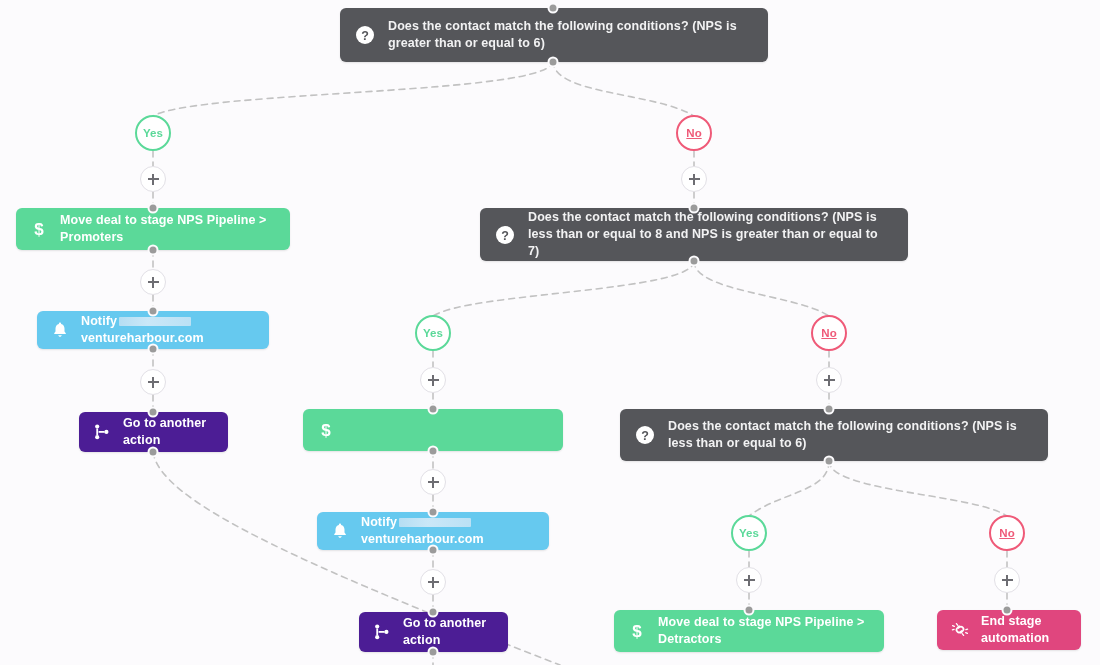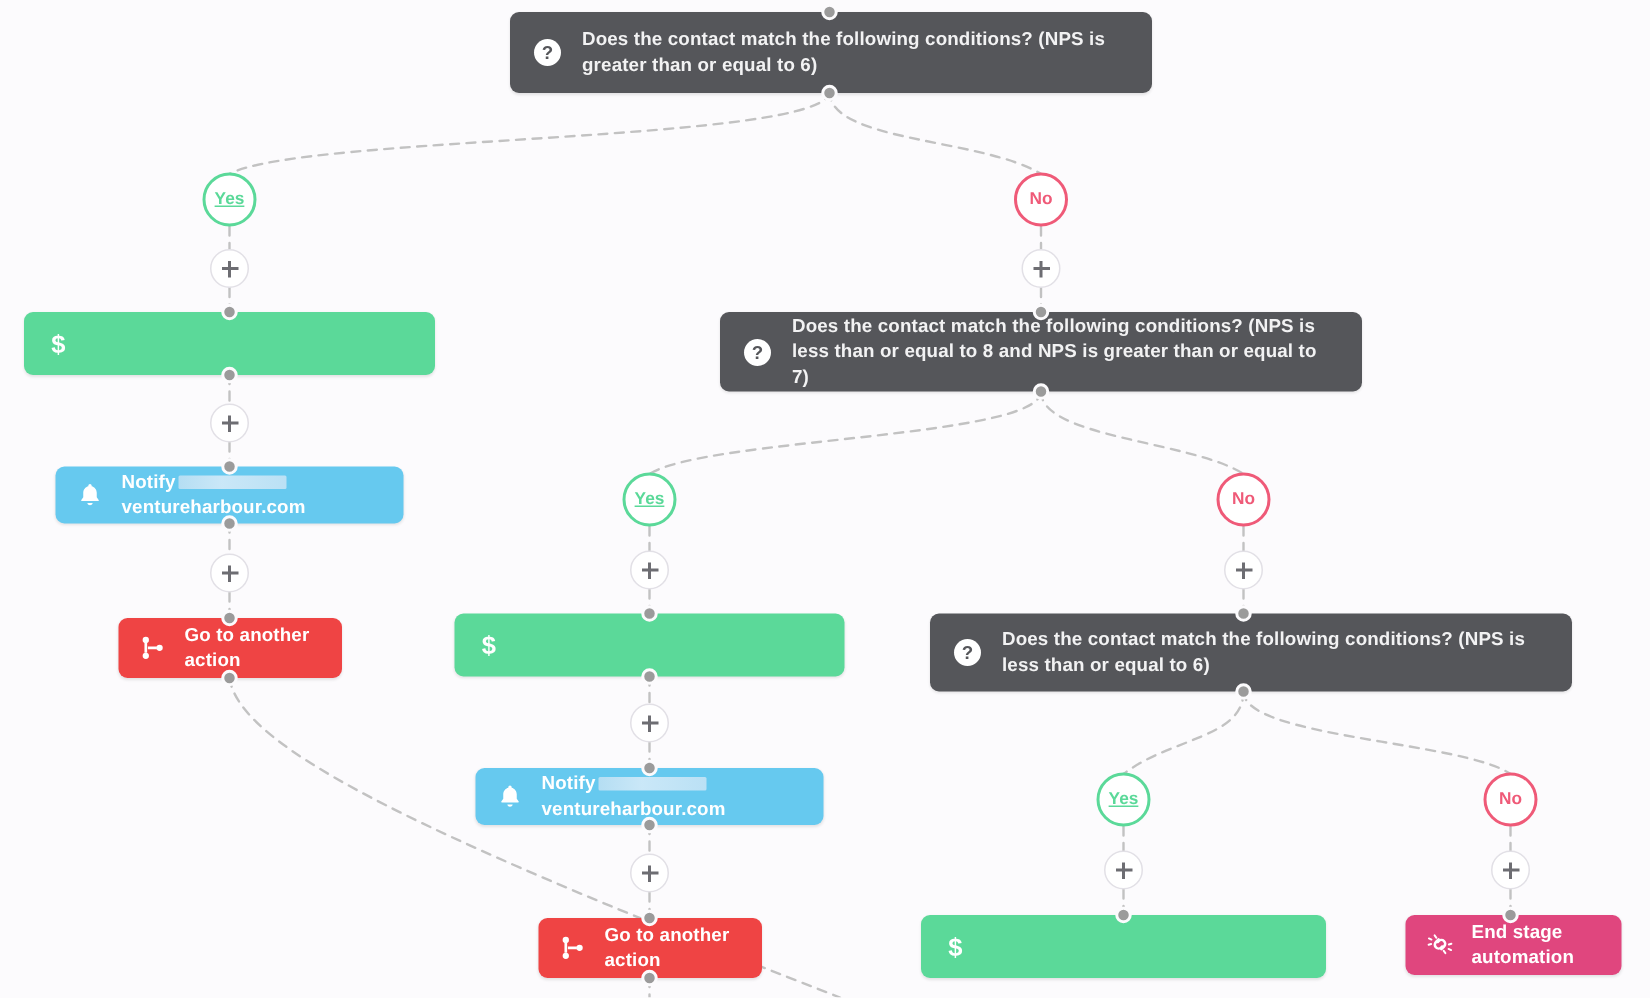--- a/index.html
+++ b/index.html
@@ -54,21 +54,21 @@
   .node.condition {
     background: #55565a;
     color: #f2f2f3;
     font-weight: bold;
     align-items: center;
     padding: 0 16px 0 14px;
   }
   .node.condition .ico { margin-right: 12px; }
   .node.action-green { background: #5bd999; }
   .node.action-blue  { background: #66c9ef; }
-  .node.action-orange{ background: #ef4444; }
+  .node.action-orange{ background: #4c1d95; }
   .node.action-pink  { background: #e0467e; }
 
   
   .port {
     position: absolute;
     width: 11px;
     height: 11px;
     border-radius: 50%;
     background: #9b9b9b;
     border: 2px solid #fcfbfd;
@@ -84,22 +84,22 @@
     border-radius: 50%;
     background: #ffffff;
     display: flex;
     align-items: center;
     justify-content: center;
     font-size: 11.5px;
     font-weight: bold;
     transform: translate(-50%, -50%);
     box-sizing: border-box;
   }
-  .branch.yes { border: 2px solid #5bd999; color: #5bd999; text-decoration: underline; }
-  .branch.no  { border: 2px solid #ef5a78; color: #ef5a78; }
+  .branch.yes { border: 2px solid #5bd999; color: #5bd999; }
+  .branch.no  { border: 2px solid #ef5a78; color: #ef5a78; text-decoration: underline; }
 
   
   .plus {
     position: absolute;
     width: 26px;
     height: 26px;
     border-radius: 50%;
     background: #ffffff;
     border: 1.5px solid #e2e0e6;
     display: flex;
@@ -204,20 +204,21 @@
   <div class="plus" style="left:153px; top:179px;">
       <span></span>
     </div>
 
   <div class="node action-green" style="left:16px; top:208px; width:274px; height:42px;">
     <span class="ico">
       <svg width="18" height="20" viewBox="0 0 18 20">
         <text x="9" y="16" text-anchor="middle" font-family="Liberation Sans, sans-serif" font-size="17" font-weight="bold" fill="#ffffff">$</text>
       </svg>
     </span>
+    <span class="lbl">Move deal to stage NPS Pipeline &gt; Promoters</span>
   </div>
   <div class="port" style="left:153px; top:208px;"></div>
   <div class="port" style="left:153px; top:250px;"></div>
 
   <div class="plus" style="left:153px; top:282px;">
       <span></span>
     </div>
 
   <div class="node action-blue" style="left:37px; top:311px; width:232px; height:38px;">
     <span class="ico">
@@ -350,20 +351,21 @@
   <div class="plus" style="left:749px; top:580px;">
       <span></span>
     </div>
 
   <div class="node action-green" style="left:614px; top:610px; width:270px; height:42px;">
     <span class="ico">
       <svg width="18" height="20" viewBox="0 0 18 20">
         <text x="9" y="16" text-anchor="middle" font-family="Liberation Sans, sans-serif" font-size="17" font-weight="bold" fill="#ffffff">$</text>
       </svg>
     </span>
+    <span class="lbl">Move deal to stage NPS Pipeline &gt; Detractors</span>
   </div>
   <div class="port" style="left:749px; top:610px;"></div>
 
   <div class="branch no" style="left:1007px; top:533px;">
     <span>No</span>
   </div>
   <div class="plus" style="left:1007px; top:580px;">
       <span></span>
     </div>
 

